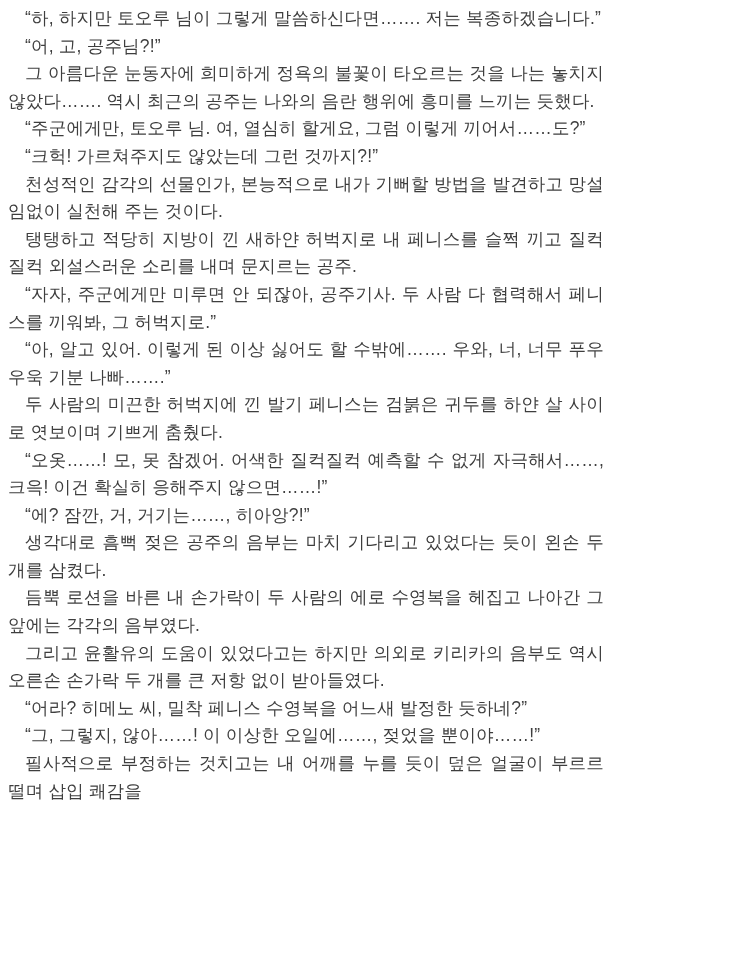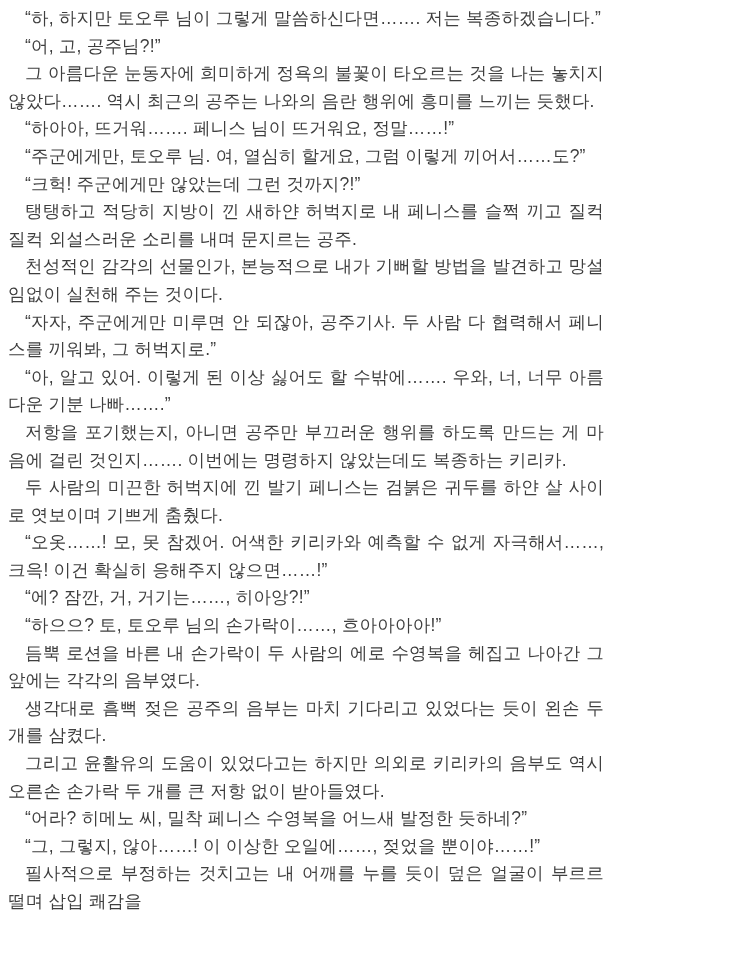--- a/index.html
+++ b/index.html
@@ -46,32 +46,29 @@
   }
 </style>
 </head>
 <body>
 
 <div class="page">
   <div class="text-content">
       <p class="para">“하, 하지만 토오루 님이 그렇게 말씀하신다면……. 저는 복종하겠습니다.”</p>
       <p class="para">“어, 고, 공주님?!”</p>
       <p class="para">그 아름다운 눈동자에 희미하게 정욕의 불꽃이 타오르는 것을 나는 놓치지 않았다……. 역시 최근의 공주는 나와의 음란 행위에 흥미를 느끼는 듯했다.</p>
-      <p class="para">“하아아, 뜨거워……. 페니스 님이 뜨거워요, 정말……!”</p>
       <p class="para">“주군에게만, 토오루 님. 여, 열심히 할게요, 그럼 이렇게 끼어서……도?”</p>
-      <p class="para">“크헉! 주군에게만 않았는데 그런 것까지?!”</p>
+      <p class="para">“크헉! 가르쳐주지도 않았는데 그런 것까지?!”</p>
+      <p class="para">천성적인 감각의 선물인가, 본능적으로 내가 기뻐할 방법을 발견하고 망설임없이 실천해 주는 것이다.</p>
       <p class="para">탱탱하고 적당히 지방이 낀 새하얀 허벅지로 내 페니스를 슬쩍 끼고 질컥질컥 외설스러운 소리를 내며 문지르는 공주.</p>
-      <p class="para">천성적인 감각의 선물인가, 본능적으로 내가 기뻐할 방법을 발견하고 망설임없이 실천해 주는 것이다.</p>
       <p class="para">“자자, 주군에게만 미루면 안 되잖아, 공주기사. 두 사람 다 협력해서 페니스를 끼워봐, 그 허벅지로.”</p>
-      <p class="para">“아, 알고 있어. 이렇게 된 이상 싫어도 할 수밖에……. 우와, 너, 너무 아름다운 기분 나빠…….”</p>
-      <p class="para">저항을 포기했는지, 아니면 공주만 부끄러운 행위를 하도록 만드는 게 마음에 걸린 것인지……. 이번에는 명령하지 않았는데도 복종하는 키리카.</p>
+      <p class="para">“아, 알고 있어. 이렇게 된 이상 싫어도 할 수밖에……. 우와, 너, 너무 푸우우욱 기분 나빠…….”</p>
       <p class="para">두 사람의 미끈한 허벅지에 낀 발기 페니스는 검붉은 귀두를 하얀 살 사이로 엿보이며 기쁘게 춤췄다.</p>
-      <p class="para">“오옷……! 모, 못 참겠어. 어색한 키리카와 예측할 수 없게 자극해서……, 크윽! 이건 확실히 응해주지 않으면……!”</p>
+      <p class="para">“오옷……! 모, 못 참겠어. 어색한 질컥질컥 예측할 수 없게 자극해서……, 크윽! 이건 확실히 응해주지 않으면……!”</p>
       <p class="para">“에? 잠깐, 거, 거기는……, 히아앙?!”</p>
-      <p class="para">“하으으? 토, 토오루 님의 손가락이……, 흐아아아아!”</p>
+      <p class="para">생각대로 흠뻑 젖은 공주의 음부는 마치 기다리고 있었다는 듯이 왼손 두 개를 삼켰다.</p>
       <p class="para">듬뿍 로션을 바른 내 손가락이 두 사람의 에로 수영복을 헤집고 나아간 그 앞에는 각각의 음부였다.</p>
-      <p class="para">생각대로 흠뻑 젖은 공주의 음부는 마치 기다리고 있었다는 듯이 왼손 두 개를 삼켰다.</p>
       <p class="para">그리고 윤활유의 도움이 있었다고는 하지만 의외로 키리카의 음부도 역시 오른손 손가락 두 개를 큰 저항 없이 받아들였다.</p>
       <p class="para">“어라? 히메노 씨, 밀착 페니스 수영복을 어느새 발정한 듯하네?”</p>
       <p class="para">“그, 그렇지, 않아……! 이 이상한 오일에……, 젖었을 뿐이야……!”</p>
       <p class="para">필사적으로 부정하는 것치고는 내 어깨를 누를 듯이 덮은 얼굴이 부르르 떨며 삽입 쾌감을</p>
     </div>
 </div>
 
 </body></html>

